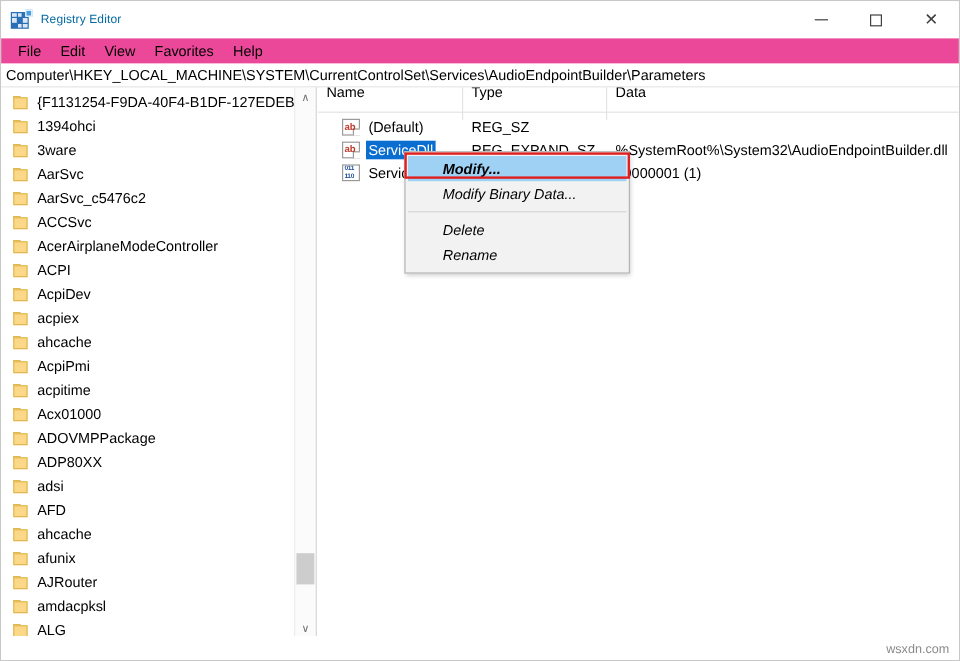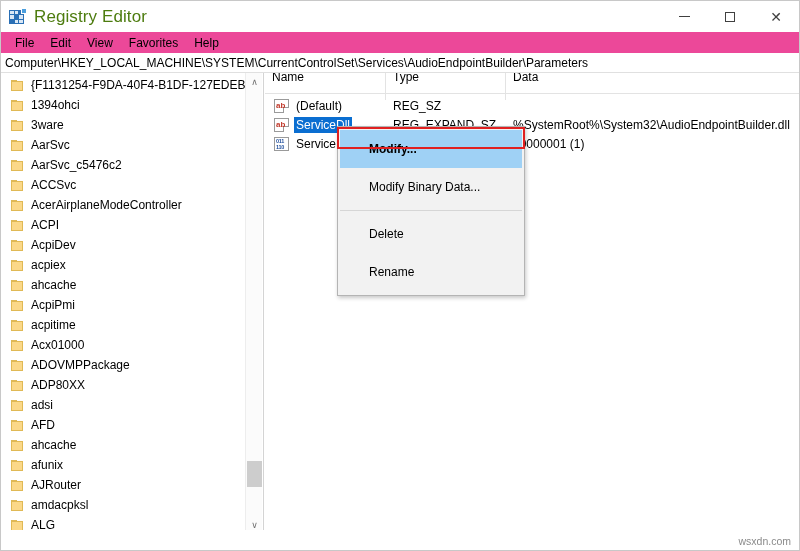--- a/index.html
+++ b/index.html
@@ -39,21 +39,21 @@
     padding: 1px;
   }
   .app-icon .grid i { background: #d9e7f5; display: block; }
   .app-icon .grid i.dk { background: #2a6fb5; }
   .app-icon .dot {
     position: absolute; right: -1px; top: 0px;
     width: 6px; height: 6px; background: #4a9ede;
     border: 1px solid #fff;
   }
   .title-text {
-    font-size: 17px; color: #4d7c0f; letter-spacing: .1px;
+    font-size: 10px; color: #0369a1; letter-spacing: .1px;
   }
   .win-controls {
     position: absolute; right: 0; top: 0;
     height: 31px; display: flex;
   }
   .win-btn {
     width: 46px; height: 31px;
     display: flex; align-items: center; justify-content: center;
     color: #404040;
   }
@@ -212,21 +212,21 @@
 
   .value-rows { position: relative; padding-top: 2px; }
   .value-row {
     height: 19px;
     display: flex; align-items: center;
     position: relative;
   }
   .vr-name {
     width: 121px; flex: none;
     display: flex; align-items: center;
-    padding-left: 9px;
+    padding-left: 20px;
     overflow: hidden;
   }
   .vr-type { width: 120px; flex: none; font-size: 12px; color: #000; padding-left: 7px; }
   .vr-data { width: 293px; flex: none; font-size: 12px; color: #000; padding-left: 7px;
              white-space: nowrap; overflow: hidden; }
   .vname-text { font-size: 12px; color: #000; line-height: 14px; padding: 1px 2px; white-space: nowrap; }
   .value-row.selected .vname-text { background: #0a6ed1; color: #ffffff; }
 
   
   .vicon { width: 15px; height: 14px; flex: none; margin-right: 5px; position: relative; }
@@ -276,24 +276,24 @@
     position: absolute;
     left: 336px; top: 125px;
     width: 188px;
     background: #f2f2f2;
     border: 1px solid #b4b4b4;
     box-shadow: 1px 2px 4px rgba(0,0,0,.22);
     padding: 3px 0 4px 0;
     z-index: 40;
   }
   .ctx-item {
-    height: 38px;
+    height: 21px;
     display: flex; align-items: center;
     padding-left: 31px;
-    font-size: 12px; color: #000;
+    font-size: 12px; color: #000; font-style: italic;
   }
   .ctx-item.bold { font-weight: bold; }
   .ctx-item.highlighted {
     background: #9fd1f5;
     margin: 0 2px;
     padding-left: 29px;
   }
   .ctx-sep {
     height: 1px; background: #d6d6d6;
     margin: 4px 2px 4px 2px;

